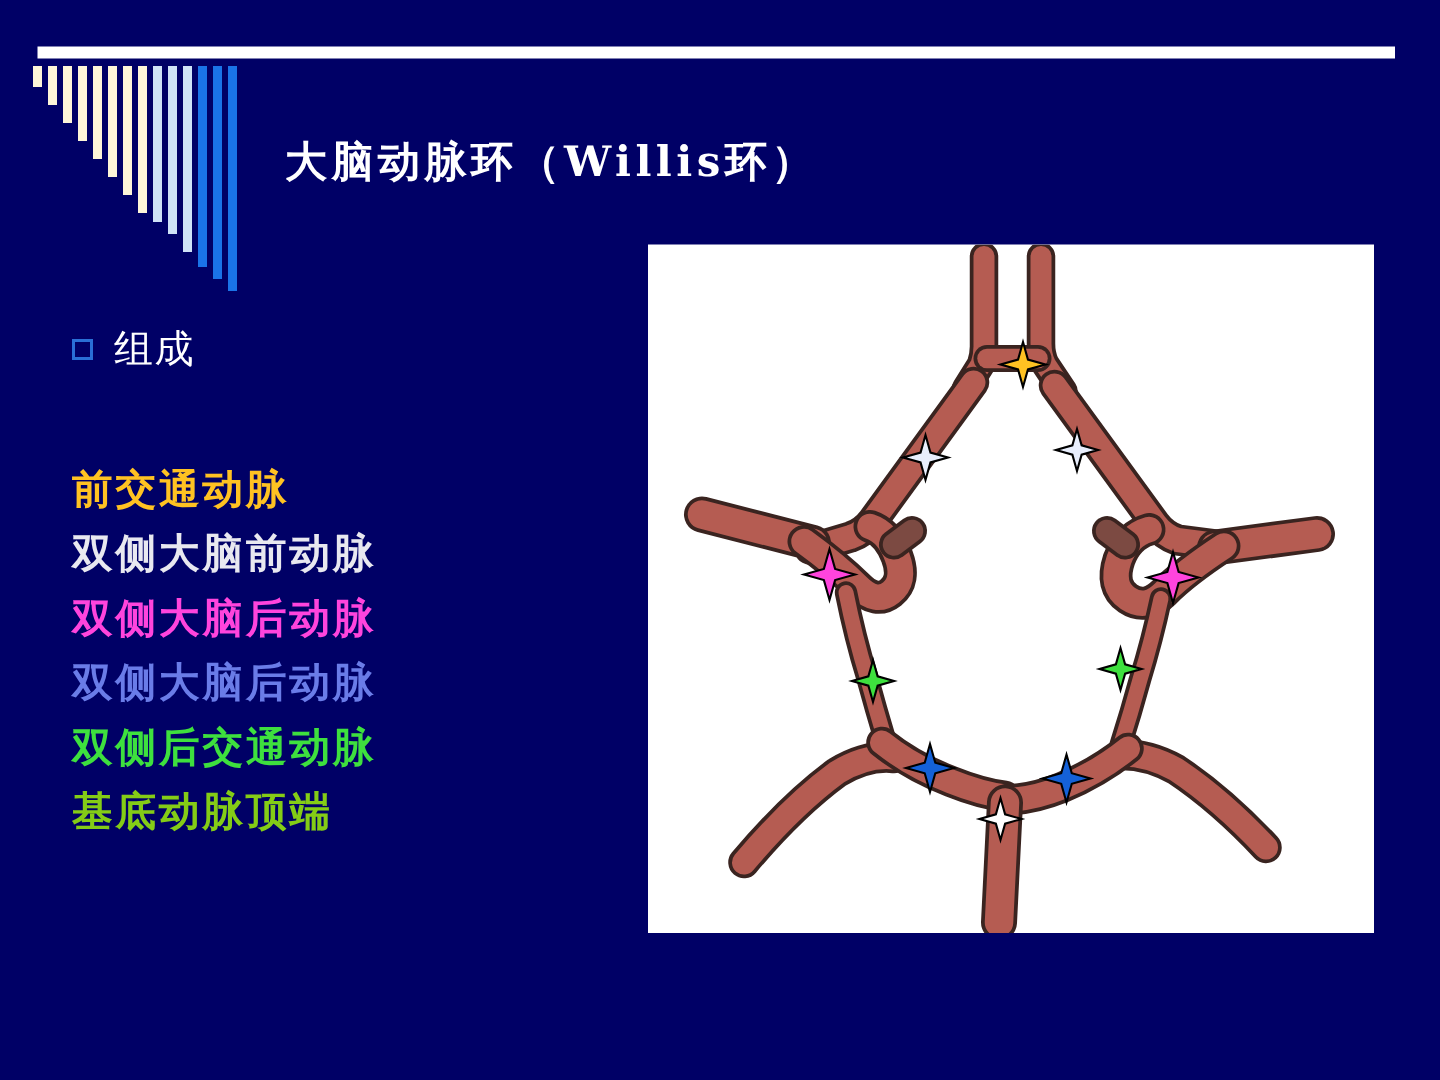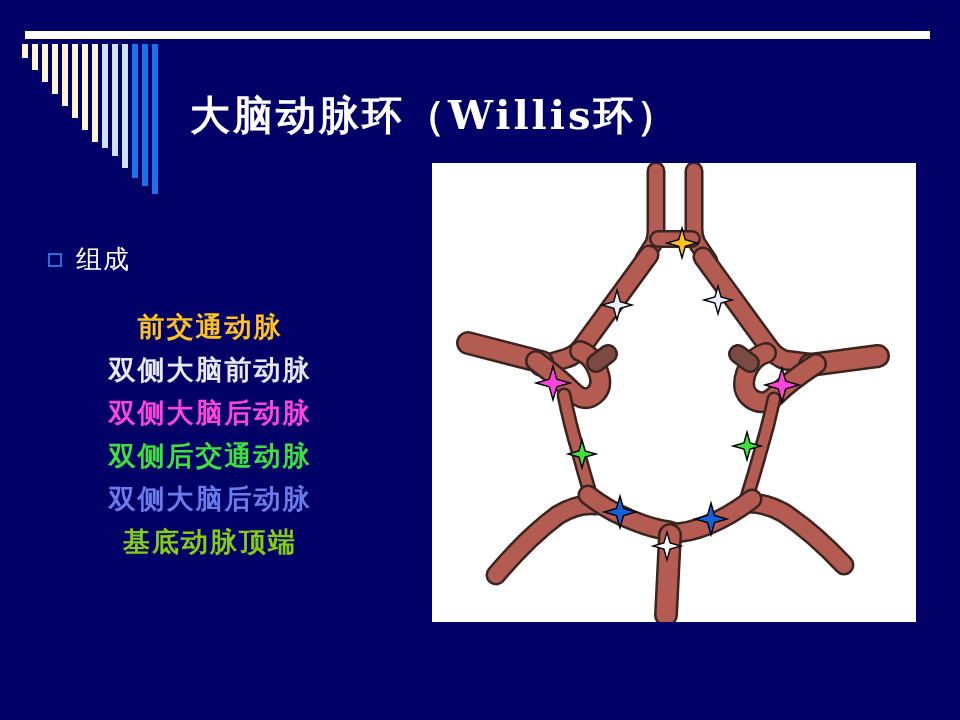--- a/index.html
+++ b/index.html
@@ -45,60 +45,58 @@
   }
 
   
   .title {
     position: absolute;
     left: 190px;
     top: 93px;
     width: 600px;
     color: #ffffff;
     font-family: "DejaVu Serif", "Liberation Serif", serif;
-    font-size: 40px;
+    font-size: 28px;
     font-weight: bold;
     letter-spacing: 3px;
     white-space: nowrap;
     line-height: 1.1;
   }
 
   
   .bullet-row {
     position: absolute;
     left: 48px;
     top: 215px;
     display: flex;
     align-items: center;
     gap: 14px;
-    margin-top: 27px;
   }
   .bullet-square {
     width: 14px;
     height: 14px;
     border: 2px solid #2a6fd6;
     box-sizing: border-box;
     background: transparent;
     flex: 0 0 auto;
   }
   .bullet-label {
     color: #ffffff;
     font-family: "DejaVu Serif", "Liberation Serif", serif;
     font-size: 26px;
     letter-spacing: 1px;
     white-space: nowrap;
   }
 
   
   .comp-list {
     position: absolute;
-    left: 60px;
+    left: 48px;
     top: 305px;
     width: 300px;
-    text-align: center;
   }
   .comp-item {
     font-family: "DejaVu Serif", "Liberation Serif", serif;
     font-size: 27px;
     font-weight: bold;
     letter-spacing: 2px;
     line-height: 43px;
     white-space: nowrap;
   }
 
@@ -146,22 +144,22 @@
 
   <div class="bullet-row">
     <span class="bullet-square" style="border-color: rgb(42, 111, 214);"></span>
     <span class="bullet-label" style="color: rgb(255, 255, 255);">组成</span>
   </div>
 
   <div class="comp-list">
       <div class="comp-item" style="color: rgb(255, 194, 34);">前交通动脉</div>
       <div class="comp-item" style="color: rgb(232, 232, 240);">双侧大脑前动脉</div>
       <div class="comp-item" style="color: rgb(255, 68, 221);">双侧大脑后动脉</div>
+      <div class="comp-item" style="color: rgb(106, 124, 232);">双侧大脑后动脉</div>
       <div class="comp-item" style="color: rgb(62, 224, 62);">双侧后交通动脉</div>
-      <div class="comp-item" style="color: rgb(106, 124, 232);">双侧大脑后动脉</div>
       <div class="comp-item" style="color: #84cc16;">基底动脉顶端</div>
     </div>
 
   <div class="figure-panel">
     <svg viewBox="0 0 484 459" preserveAspectRatio="xMidYMid meet">
       <g fill="none" stroke="#3a2420" stroke-width="3" stroke-linecap="round" stroke-linejoin="round">
 
         <path d="M224 8 L224 68 Q224 74 222 80 L212 96" stroke="#3a2420" stroke-width="19"></path>
         <path d="M224 8 L224 68 Q224 74 222 80 L212 96" stroke="#b55c52" stroke-width="14"></path>
 

